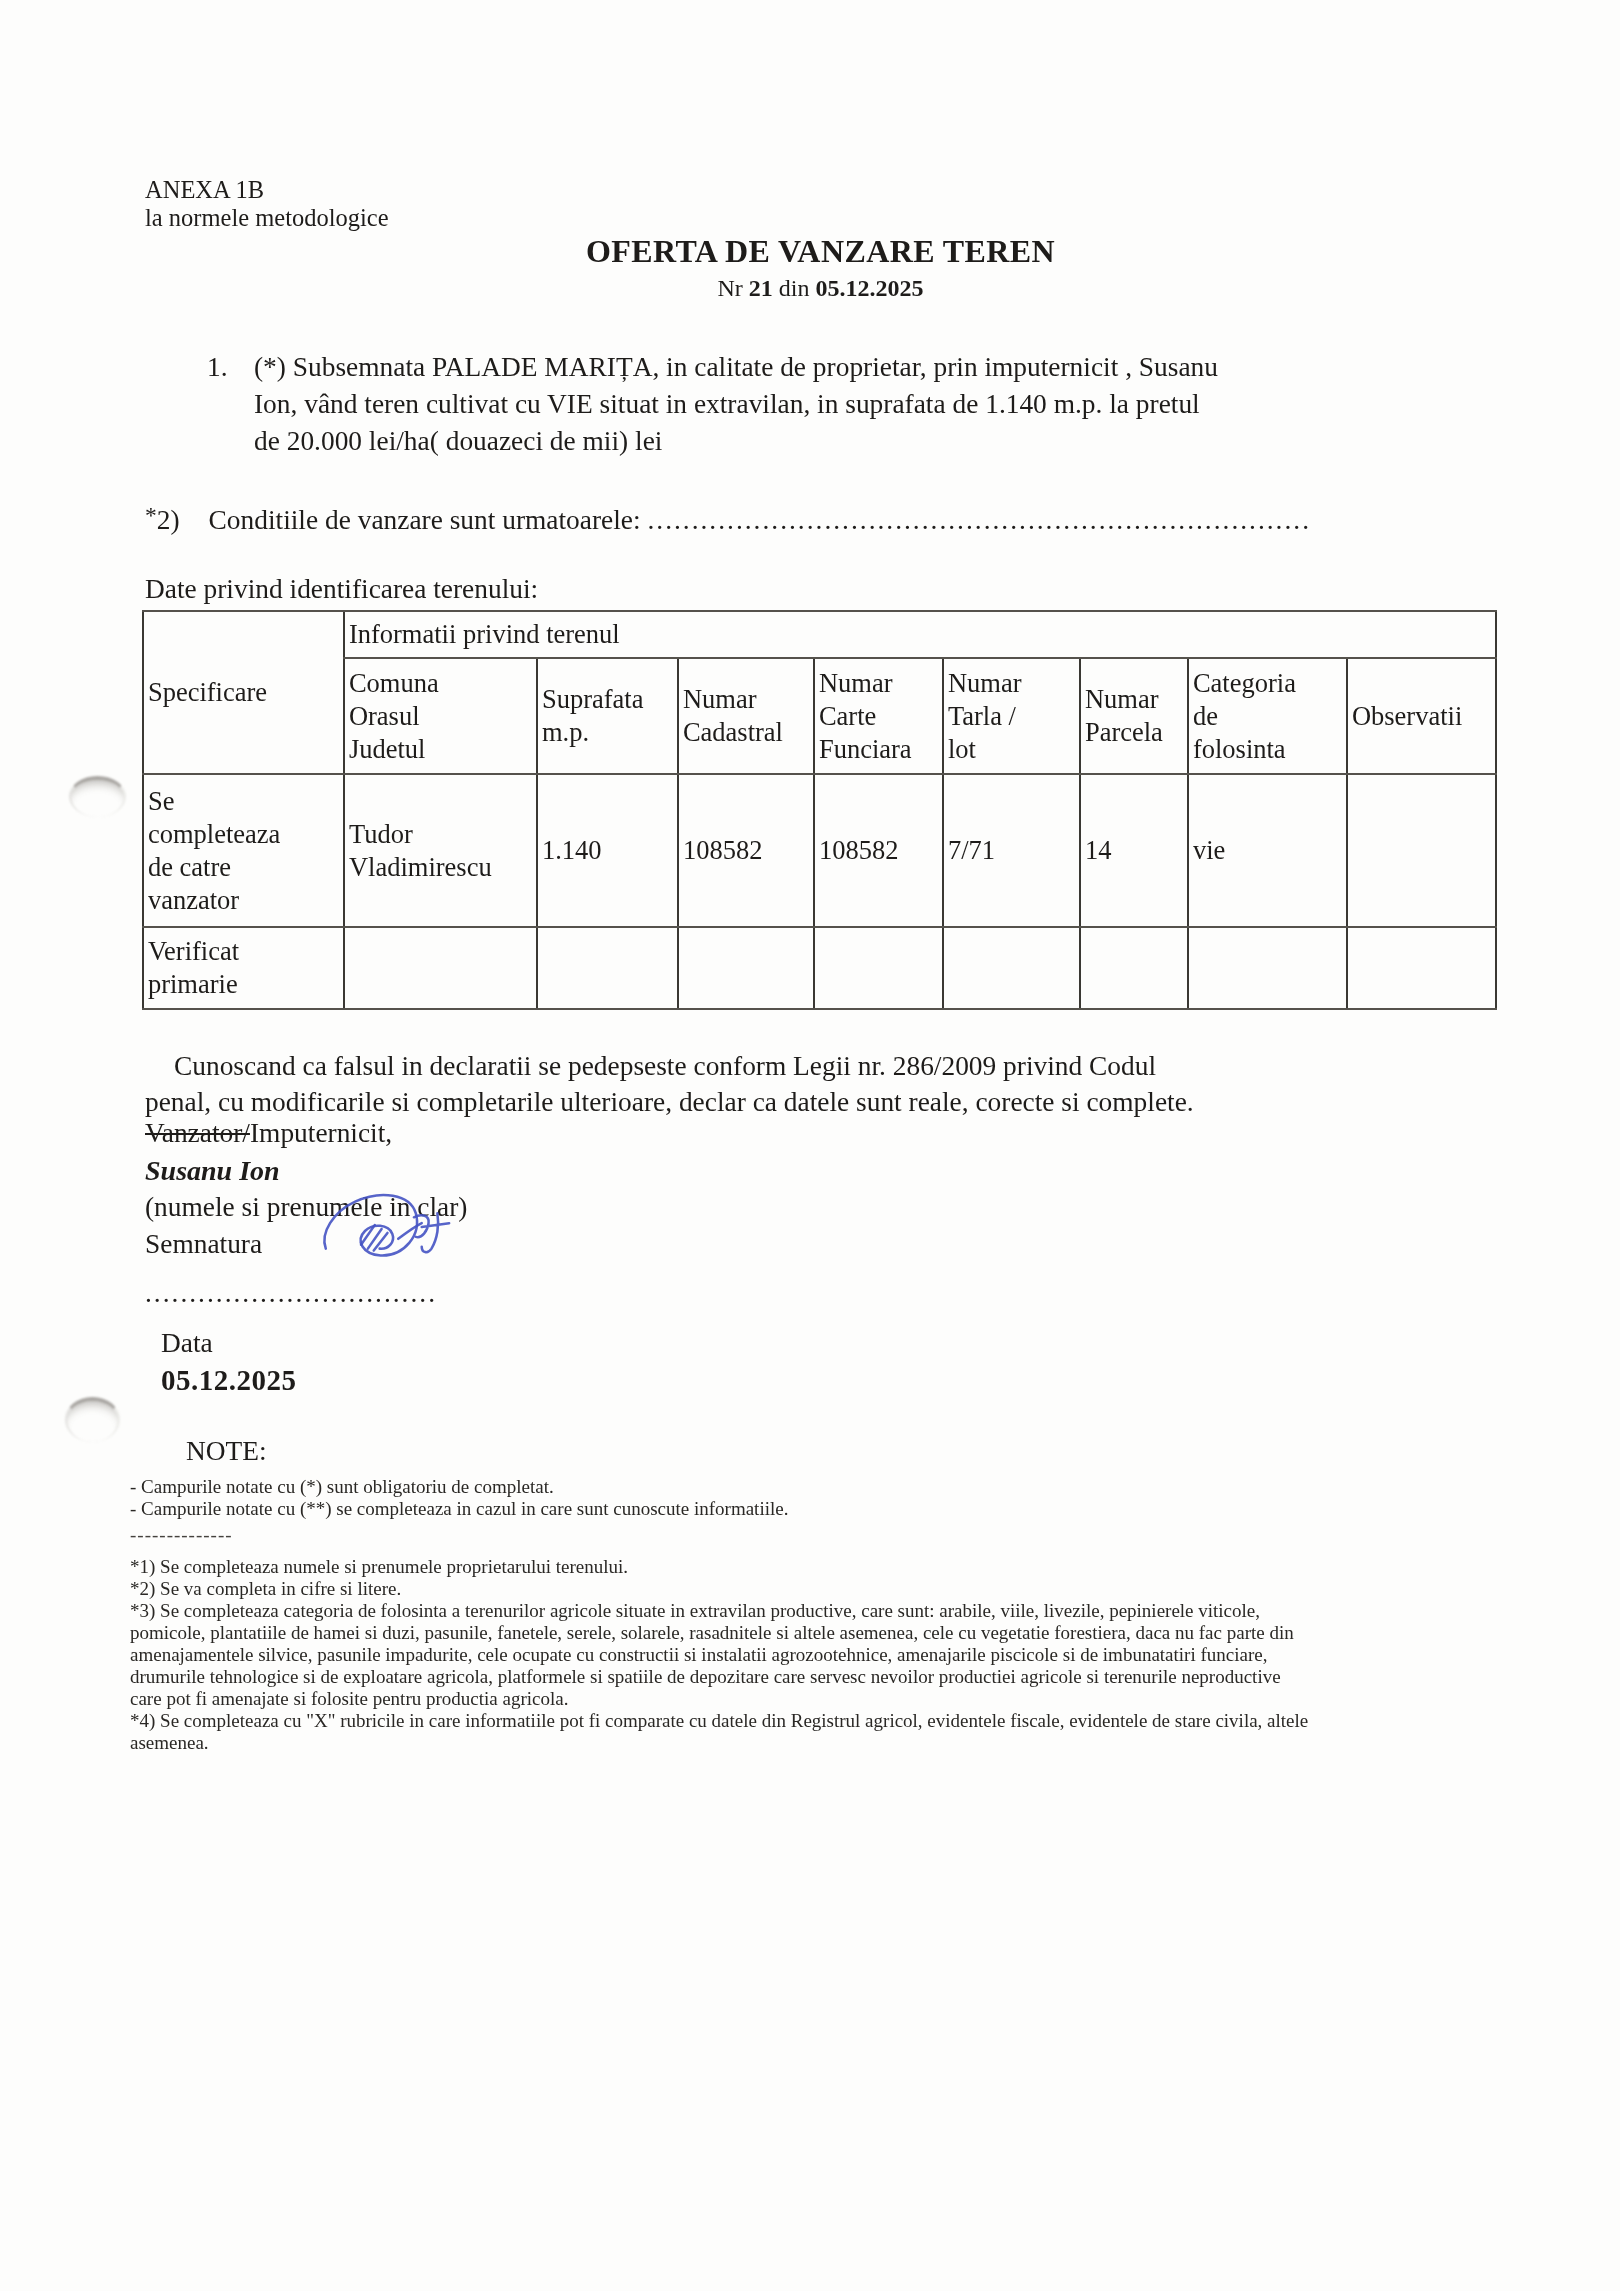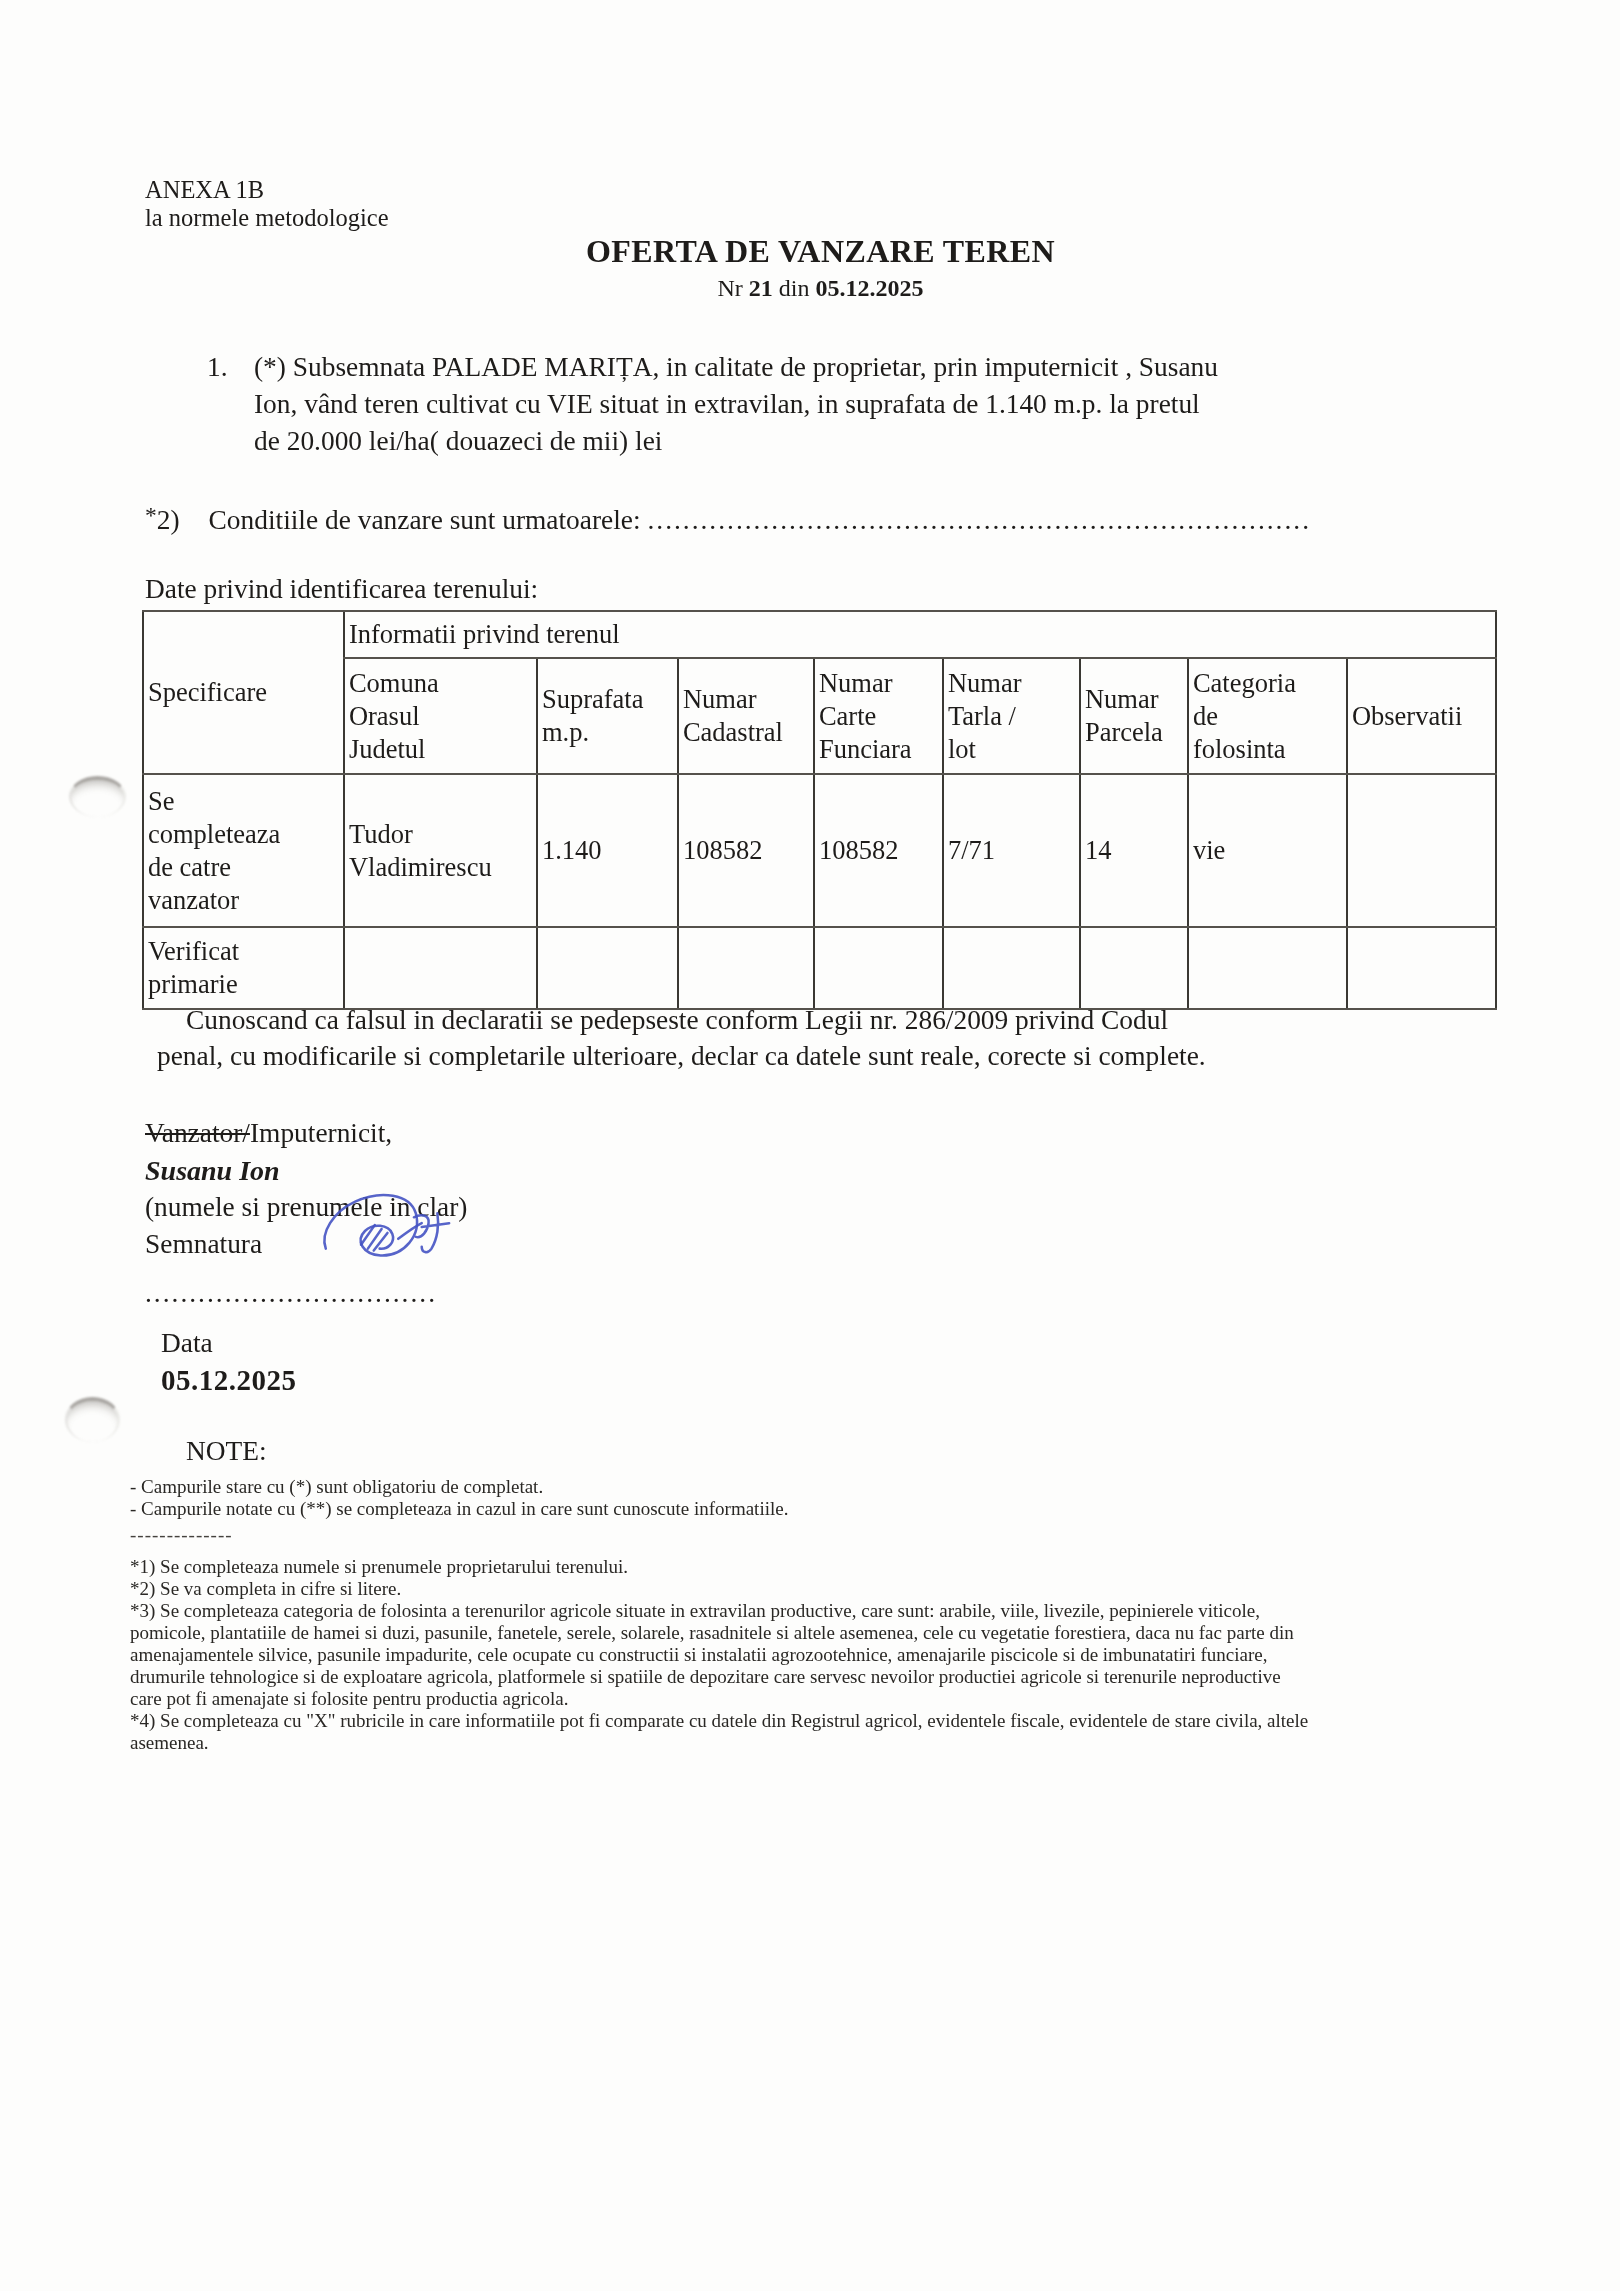--- a/index.html
+++ b/index.html
@@ -32,21 +32,21 @@
     border-top:2.9px double #55524c;border-bottom:2.9px double #55524c;
     font-weight:normal;text-align:left;vertical-align:middle;
     font-size:26.5px;line-height:33px;white-space:pre-line;padding:2px 3.9px;
     overflow:hidden;
   }
   th.group{font-weight:bold;font-size:28px;height:41px;}
   tr.hdr th{height:110px;}
   tr.r1 td{height:147px;}
   tr.r2 td{height:76px;}
   
-  .declaration{left:145px;top:1002px;width:1358px;font-size:27.4px;line-height:36px;white-space:pre-line;text-indent:29px;margin-left:12px;}
+  .declaration{left:145px;top:1048px;width:1358px;font-size:27.4px;line-height:36px;white-space:pre-line;text-indent:29px;}
   
   .sign-block{left:145px;top:1115px;font-size:27.4px;line-height:37px;}
   .strike{text-decoration:line-through;}
   .sig-name{font-weight:bold;font-style:italic;font-size:28px;}
   .sig-dots{font-size:27.4px;letter-spacing:2px;margin-top:11.8px;}
   .sig-svg{left:312px;top:1184px;}
   .sig-svg path{stroke:#4553c3;stroke-width:2.6;fill:none;stroke-linecap:round;stroke-linejoin:round;opacity:.9;}
   
   .data-block{left:161px;top:1325px;font-size:27.4px;line-height:37px;}
   .data-value{font-weight:bold;font-size:29px;letter-spacing:0.5px;}
@@ -191,21 +191,21 @@
     <path d="M88 56 C96 50 104 44 112 40 M104 34 C112 30 120 32 119 40 C118 48 112 56 106 54 M112 44 L140 40 M128 30 C130 42 128 56 122 66 C118 72 112 70 112 64"></path>
   </svg>
 
   <div class="abs data-block">
     <div>Data</div>
     <div class="data-value">05.12.2025</div>
   </div>
 
   <div class="abs note-title">NOTE:</div>
   <div class="abs notes">
-    <div>- Campurile stare cu (*) sunt obligatoriu de completat.</div>
+    <div>- Campurile notate cu (*) sunt obligatoriu de completat.</div>
     <div>- Campurile notate cu (**) se completeaza in cazul in care sunt cunoscute informatiile.</div>
     <div class="sep">--------------</div>
     <div>*1) Se completeaza numele si prenumele proprietarului terenului.</div>
     <div>*2) Se va completa in cifre si litere.</div>
     <div>*3) Se completeaza categoria de folosinta a terenurilor agricole situate in extravilan productive, care sunt: arabile, viile, livezile, pepinierele viticole,
 pomicole, plantatiile de hamei si duzi, pasunile, fanetele, serele, solarele, rasadnitele si altele asemenea, cele cu vegetatie forestiera, daca nu fac parte din
 amenajamentele silvice, pasunile impadurite, cele ocupate cu constructii si instalatii agrozootehnice, amenajarile piscicole si de imbunatatiri funciare,
 drumurile tehnologice si de exploatare agricola, platformele si spatiile de depozitare care servesc nevoilor productiei agricole si terenurile neproductive
 care pot fi amenajate si folosite pentru productia agricola.</div>
     <div>*4) Se completeaza cu "X" rubricile in care informatiile pot fi comparate cu datele din Registrul agricol, evidentele fiscale, evidentele de stare civila, altele

